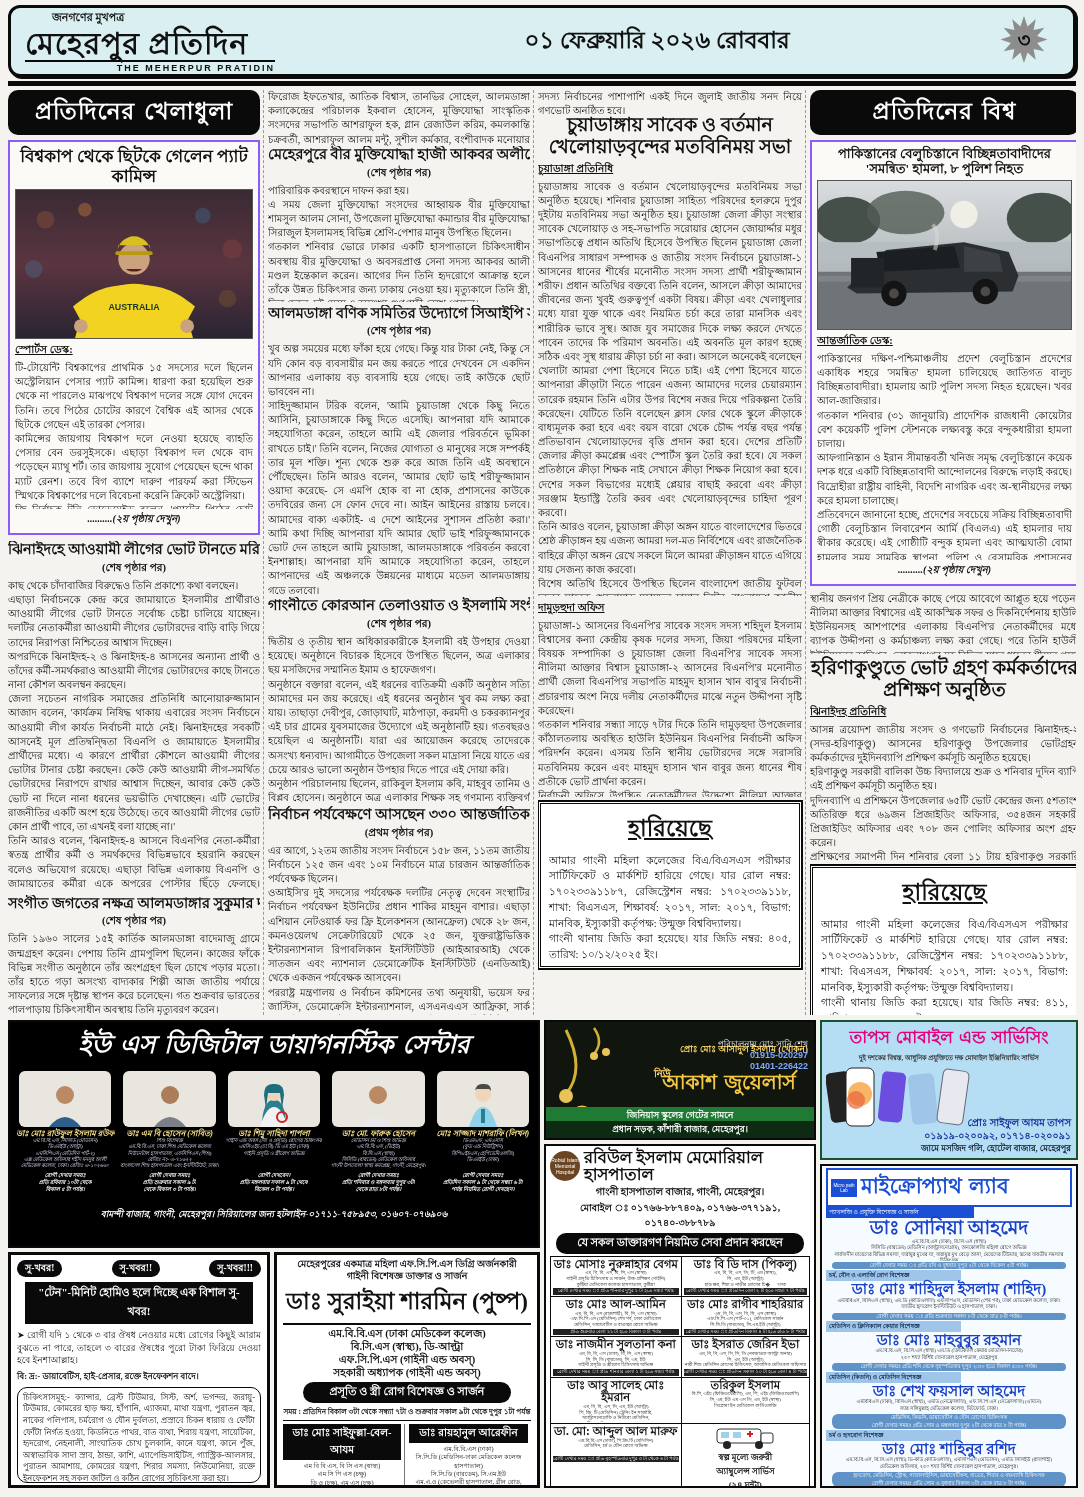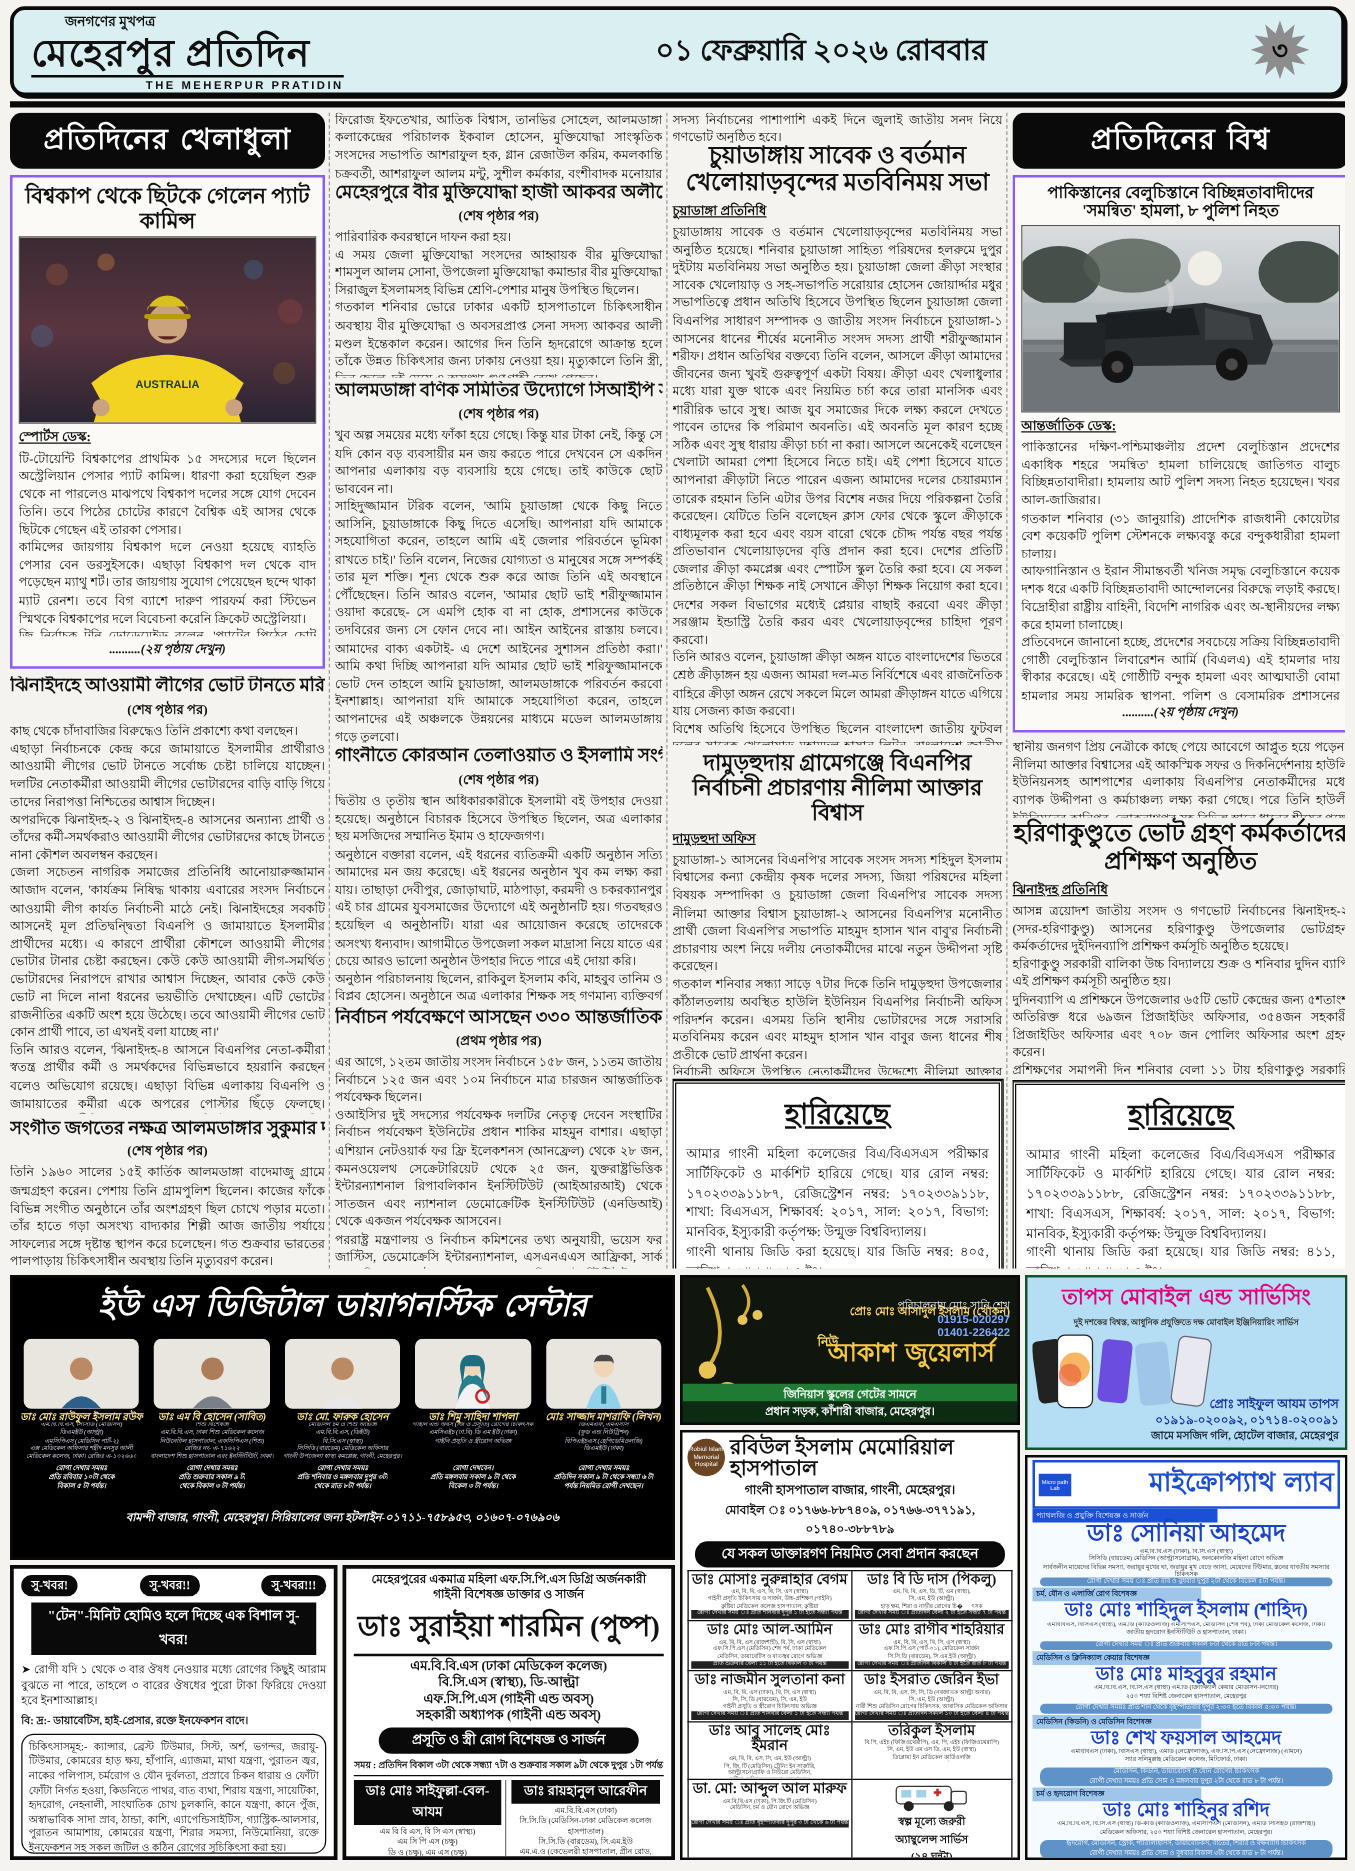--- a/index.html
+++ b/index.html
@@ -117,21 +117,21 @@
   .tapas { height:140px; background:#b5def5; border:2px solid #14532d; position:relative; }
   .tp-title { text-align:center; font-size:17px; font-weight:bold; color:#e6007e; font-family:"DejaVu Sans", sans-serif; margin-top:2px; }
   .tp-sub { text-align:center; font-size:6.6px; color:#333; font-weight:bold; }
   .tp-prop { position:absolute; right:5px; bottom:26px; font-size:10px; font-weight:bold; color:#15329c; }
   .tp-ph { position:absolute; right:5px; bottom:14px; font-size:9.5px; font-weight:bold; color:#15329c; }
   .tp-addr { position:absolute; right:5px; bottom:2px; font-size:8.5px; font-weight:bold; color:#123; }
   
   .micro { flex:1; border:2px solid #0a0a0a; background:#f6fbff; padding:2px 4px; }
   .mc-head { display:flex; align-items:center; gap:4px; border:2px solid #1a4fd6; background:#fff; padding:0 3px; }
   .mc-logo { width:26px; height:18px; background:#1a4fd6; color:#fff; font-size:4.5px; display:flex; align-items:center; justify-content:center; text-align:center; font-family:"Liberation Sans", sans-serif; }
-  .mc-title { flex:1; text-align:right; font-size:21px; font-weight:bold; color:#1a4fd6; font-family:"DejaVu Sans", sans-serif; }
+  .mc-title { flex:1; text-align:left; font-size:21px; font-weight:bold; color:#1a4fd6; font-family:"DejaVu Sans", sans-serif; }
   .mc-tag { background:#1a4fd6; color:#fff; font-size:6px; text-align:left; padding:0 3px; width:60%; }
   .mc-docname { text-align:center; font-size:15px; font-weight:bold; color:#1a42c8; line-height:1.1; }
   .mc-docname.first { font-size:19px; }
   .mc-creds { font-size:5px; line-height:1.3; text-align:center; color:#222; white-space:pre-line; overflow:hidden; }
   .mc-sched { background:#5f93c8; color:#fff; font-size:5.4px; text-align:center; border-radius:6px; margin:1px 6px; white-space:pre-line; line-height:1.35; }
   .mc-strip { background:#9fc6e8; color:#102a55; font-size:6px; font-weight:bold; padding:0 3px; margin-top:1px; width:55%; }
   .mc-high { border:1.5px solid #1a4fd6; border-radius:8px; background:#cfe4f6; color:#0a2a66; text-align:center; font-size:8.8px; font-weight:bold; margin-top:2px; }
   .mc-addr { text-align:center; font-size:8.4px; font-weight:bold; color:#123; }
 </style>
 </head>
@@ -249,21 +249,20 @@
       <div class="body" style="height:24px;">সদস্য নির্বাচনের পাশাপাশি একই দিনে জুলাই জাতীয় সনদ নিয়ে গণভোট অনুষ্ঠিত হবে।</div>
       <div>
         <div class="headline hl-19">চুয়াডাঙ্গায় সাবেক ও বর্তমান খেলোয়াড়বৃন্দের মতবিনিময় সভা</div>
         <div class="byline">চুয়াডাঙ্গা প্রতিনিধি</div>
         <div class="body" style="height:416px;">চুয়াডাঙ্গায় সাবেক ও বর্তমান খেলোয়াড়বৃন্দের মতবিনিময় সভা অনুষ্ঠিত হয়েছে। শনিবার চুয়াডাঙ্গা সাহিত্য পরিষদের হলরুমে দুপুর দুইটায় মতবিনিময় সভা অনুষ্ঠিত হয়। চুয়াডাঙ্গা জেলা ক্রীড়া সংস্থার সাবেক খেলোয়াড় ও সহ-সভাপতি সরোয়ার হোসেন জোয়ার্দ্দার মধুর সভাপতিত্বে প্রধান অতিথি হিসেবে উপস্থিত ছিলেন চুয়াডাঙ্গা জেলা বিএনপির সাধারণ সম্পাদক ও জাতীয় সংসদ নির্বাচনে চুয়াডাঙ্গা-১ আসনের ধানের শীর্ষের মনোনীত সংসদ সদস্য প্রার্থী শরীফুজ্জামান শরীফ। প্রধান অতিথির বক্তব্যে তিনি বলেন, আসলে ক্রীড়া আমাদের জীবনের জন্য খুবই গুরুত্বপূর্ণ একটা বিষয়। ক্রীড়া এবং খেলাধুলার মধ্যে যারা যুক্ত থাকে এবং নিয়মিত চর্চা করে তারা মানসিক এবং শারীরিক ভাবে সুস্থ। আজ যুব সমাজের দিকে লক্ষ্য করলে দেখতে পাবেন তাদের কি পরিমাণ অবনতি। এই অবনতি মূল কারণ হচ্ছে সঠিক এবং সুস্থ ধারায় ক্রীড়া চর্চা না করা। আসলে অনেকেই বলেছেন খেলাটা আমরা পেশা হিসেবে নিতে চাই। এই পেশা হিসেবে যাতে আপনারা ক্রীড়াটা নিতে পারেন এজন্য আমাদের দলের চেয়ারম্যান তারেক রহমান তিনি এটার উপর বিশেষ নজর দিয়ে পরিকল্পনা তৈরি করেছেন। যেটিতে তিনি বলেছেন ক্লাস ফোর থেকে স্কুলে ক্রীড়াকে বাধ্যমূলক করা হবে এবং বয়স বারো থেকে চৌদ্দ পর্যন্ত বছর পর্যন্ত প্রতিভাবান খেলোয়াড়দের বৃত্তি প্রদান করা হবে। দেশের প্রতিটি জেলার ক্রীড়া কমপ্লেক্স এবং স্পোর্টস স্কুল তৈরি করা হবে। যে সকল প্রতিষ্ঠানে ক্রীড়া শিক্ষক নাই সেখানে ক্রীড়া শিক্ষক নিয়োগ করা হবে। দেশের সকল বিভাগের মধ্যেই প্লেয়ার বাছাই করবো এবং ক্রীড়া সরঞ্জাম ইন্ডাস্ট্রি তৈরি করব এবং খেলোয়াড়বৃন্দের চাহিদা পূরণ করবো।
 তিনি আরও বলেন, চুয়াডাঙ্গা ক্রীড়া অঙ্গন যাতে বাংলাদেশের ভিতরে শ্রেষ্ঠ ক্রীড়াঙ্গন হয় এজন্য আমরা দল-মত নির্বিশেষে এবং রাজনৈতিক বাহিরে ক্রীড়া অঙ্গন রেখে সকলে মিলে আমরা ক্রীড়াঙ্গন যাতে এগিয়ে যায় সেজন্য কাজ করবো।
 বিশেষ অতিথি হিসেবে উপস্থিত ছিলেন বাংলাদেশ জাতীয় ফুটবল দলের সাবেক খেলোয়াড় মহামুদুল হাসান লিটন, বাংলাদেশ জাতীয় ফুটবল দলের সাবেক খেলোয়াড় মামুন জোয়ার্দ্দার, চুয়াডাঙ্গা জেলা মহিলা ক্রীড়া সংস্থার সাবেক খেলোয়াড় ও সাবেক সাধারণ সম্পাদক রউফুন্নাহার রীনা। মতবিনিময় সভায় সঞ্চালক হিসেবে দায়িত্ব পালন করেন চুয়াডাঙ্গা জেলা ক্রীড়া সংস্থার সাবেক খেলোয়াড় ক্রীড়া সংগঠন ও সাবেক যুগ্ম সাধারণ সম্পাদক জেলা ক্রীড়া সংস্থা আব্দুল সালাম।
 মতবিনিময় সভায় আরও উপস্থিত ছিলেন, বিপুল হাসান হ্যাজী, মিলন বিশ্বাস সহ চুয়াডাঙ্গা জেলা ও উপজেলা ক্রীড়া সংস্থার বর্তমান ও সাবেক ফুটবলারবৃন্দ।</div>
       </div>
       <div style="margin-top:4px;">
-        <div class="headline hl-18">দামুড়হুদায় গ্রামেগঞ্জে বিএনপির নির্বাচনী প্রচারণায় নীলিমা আক্তার বিশ্বাস</div>
         <div class="byline">দামুড়হুদা অফিস</div>
         <div class="body" style="height:178px;">চুয়াডাঙ্গা-১ আসনের বিএনপি'র সাবেক সংসদ সদস্য শহিদুল ইসলাম বিশ্বাসের কন্যা কেন্দ্রীয় কৃষক দলের সদস্য, জিয়া পরিষদের মহিলা বিষয়ক সম্পাদিকা ও চুয়াডাঙ্গা জেলা বিএনপি'র সাবেক সদস্য নীলিমা আক্তার বিশ্বাস চুয়াডাঙ্গা-২ আসনের বিএনপি'র মনোনীত প্রার্থী জেলা বিএনপি'র সভাপতি মাহমুদ হাসান খান বাবু'র নির্বাচনী প্রচারণায় অংশ নিয়ে দলীয় নেতাকর্মীদের মাঝে নতুন উদ্দীপনা সৃষ্টি করেছেন।
 গতকাল শনিবার সন্ধ্যা সাড়ে ৭টার দিকে তিনি দামুড়হুদা উপজেলার কাঁঠালতলায় অবস্থিত হাউলি ইউনিয়ন বিএনপির নির্বাচনী অফিস পরিদর্শন করেন। এসময় তিনি স্থানীয় ভোটারদের সঙ্গে সরাসরি মতবিনিময় করেন এবং মাহমুদ হাসান খান বাবুর জন্য ধানের শীষ প্রতীকে ভোট প্রার্থনা করেন।
 নির্বাচনী অফিসে উপস্থিত নেতাকর্মীদের উদ্দেশ্যে নীলিমা আক্তার বিশ্বাস বলেন, "ধানের শীষের বিজয় নিশ্চিত করতে হলে সবাইকে ঐক্যবদ্ধভাবে জনগণের পাশে দাঁড়াতে হবে। জনগণের আস্থা ও ভালোবাসা অর্জনের মাধ্যমেই এই আসনে বিজয় ছিনিয়ে আনা সম্ভব। তিনি দলীয় নেতাকর্মীদের সংগঠিত হয়ে মাঠপর্যায়ে সক্রিয় ভূমিকা রাখার আহ্বান জানান। এসময় তিনি নির্বাচনী কৌশলগত বিভিন্ন দিকনির্দেশনা দেন এবং নেতাকর্মীদের সঙ্গে কুশল বিনিময় করেন। তাঁর উপস্থিতিতে পুরো এলাকায় সৃষ্টি হয় উৎসবমুখর পরিবেশ, মুহুর্মুহু স্লোগানে মুখরিত হয় প্রাঙ্গণ।</div>
       </div>
       <div class="lost" style="height:168px;">
         <div class="lost-title">হারিয়েছে</div>
         <div class="lost-body">আমার গাংনী মহিলা কলেজের বিএ/বিএসএস পরীক্ষার সার্টিফিকেট ও মার্কশিট হারিয়ে গেছে। যার রোল নম্বর: ১৭০২৩৩৯১১৮৭, রেজিস্ট্রেশন নম্বর: ১৭০২৩৩৯১১৮, শাখা: বিএসএস, শিক্ষাবর্ষ: ২০১৭, সাল: ২০১৭, বিভাগ: মানবিক, ইস্যুকারী কর্তৃপক্ষ: উন্মুক্ত বিশ্ববিদ্যালয়।
 গাংনী থানায় জিডি করা হয়েছে। যার জিডি নম্বর: ৪০৫, তারিখ: ১০/১২/২০২৫ ইং।</div>
 
@@ -362,51 +361,51 @@
 নিউনেটাল হাসপাতাল, এফসিপিএস (শিশু)
 রেজিঃ নং- এ-৭১৬২২
 বাংলাদেশ শিশু হাসপাতাল এবং ইনস্টিটিউট, ঢাকা।</div>
             <div class="usd-sched">রোগী দেখার সময়ঃ
 প্রতি শুক্রবার সকাল ৯ টা
 থেকে বিকাল ৩ টা পর্যন্ত।</div>
           </div>
           <div class="usd-card">
             <div class="usd-photo">
                 <svg width="40" height="46" viewBox="0 0 40 46">
-                  <circle cx="20" cy="14" r="9" fill="#b98a64"></circle>
-                  <path d="M4 46 Q20 26 36 46 Z" fill="#e8e8ea"></path>
-                </svg>
-              </div>
-            <div class="usd-name">ডাঃ মো. ফারুক হোসেন</div>
-            <div class="usd-creds">মেডিসিন চর্ম ও শিশু অভিজ্ঞ
-এম.বি.বি.এস, (ডিইউ)
-বি.সি.এস (স্বাস্থ্য)
-সিসিডি (বারডেম) মেডিকেল অফিসার
-গাংনী উপজেলা স্বাস্থ্য কমপ্লেক্স, গাংনী, মেহেরপুর।</div>
-            <div class="usd-sched">রোগী দেখার সময়ঃ
-প্রতি শনিবার ও মঙ্গলবার দুপুর ৩টা
-থেকে রাত ৮টা পর্যন্ত।</div>
-          </div>
-          <div class="usd-card">
-            <div class="usd-photo">
-                <svg width="40" height="46" viewBox="0 0 40 46">
                   <path d="M8 46 Q8 20 20 18 Q32 20 32 46 Z" fill="#2a7f8f"></path>
                   <circle cx="20" cy="12" r="8" fill="#f0d6b8"></circle>
                   <path d="M10 14 Q10 2 20 3 Q30 2 30 14 L28 28 L26 12 L14 12 L12 28 Z" fill="#1d6f7f"></path>
                   <path d="M6 46 Q12 26 20 26 Q28 26 34 46 Z" fill="#f2f2f2"></path>
                   <circle cx="28" cy="36" r="5" fill="none" stroke="#cc2222" stroke-width="2"></circle>
                 </svg>
               </div>
             <div class="usd-name">ডাঃ শিমু সাহিদা শাপলা</div>
             <div class="usd-creds">গাইনি এন্ড অবস (জি ও প্রসূতি) রোগের চিকিৎসক
 এমসিএইচ (ঢা.বি) ডি এম ইউ (ঢাকা)
 গাইনি প্রসূতি ও স্ত্রীরোগ অভিজ্ঞ</div>
             <div class="usd-sched">রোগী দেখবেন।
 প্রতি মঙ্গলবার সকাল ৯ টা থেকে
 বিকেল ৩ টা পর্যন্ত।</div>
+          </div>
+          <div class="usd-card">
+            <div class="usd-photo">
+                <svg width="40" height="46" viewBox="0 0 40 46">
+                  <circle cx="20" cy="14" r="9" fill="#b98a64"></circle>
+                  <path d="M4 46 Q20 26 36 46 Z" fill="#e8e8ea"></path>
+                </svg>
+              </div>
+            <div class="usd-name">ডাঃ মো. ফারুক হোসেন</div>
+            <div class="usd-creds">মেডিসিন চর্ম ও শিশু অভিজ্ঞ
+এম.বি.বি.এস, (ডিইউ)
+বি.সি.এস (স্বাস্থ্য)
+সিসিডি (বারডেম) মেডিকেল অফিসার
+গাংনী উপজেলা স্বাস্থ্য কমপ্লেক্স, গাংনী, মেহেরপুর।</div>
+            <div class="usd-sched">রোগী দেখার সময়ঃ
+প্রতি শনিবার ও মঙ্গলবার দুপুর ৩টা
+থেকে রাত ৮টা পর্যন্ত।</div>
           </div>
           <div class="usd-card">
             <div class="usd-photo">
                 <svg width="40" height="46" viewBox="0 0 40 46">
                   <circle cx="20" cy="13" r="8" fill="#f0d6b8"></circle>
                   <path d="M12 9 Q14 2 20 3 Q28 2 28 10 L26 8 L14 8 Z" fill="#4a4a4a"></path>
                   <path d="M6 46 Q12 26 20 26 Q28 26 34 46 Z" fill="#8fd2ea"></path>
                   <rect x="18" y="28" width="4" height="14" fill="#2a7f8f"></rect>
                 </svg>
               </div>

